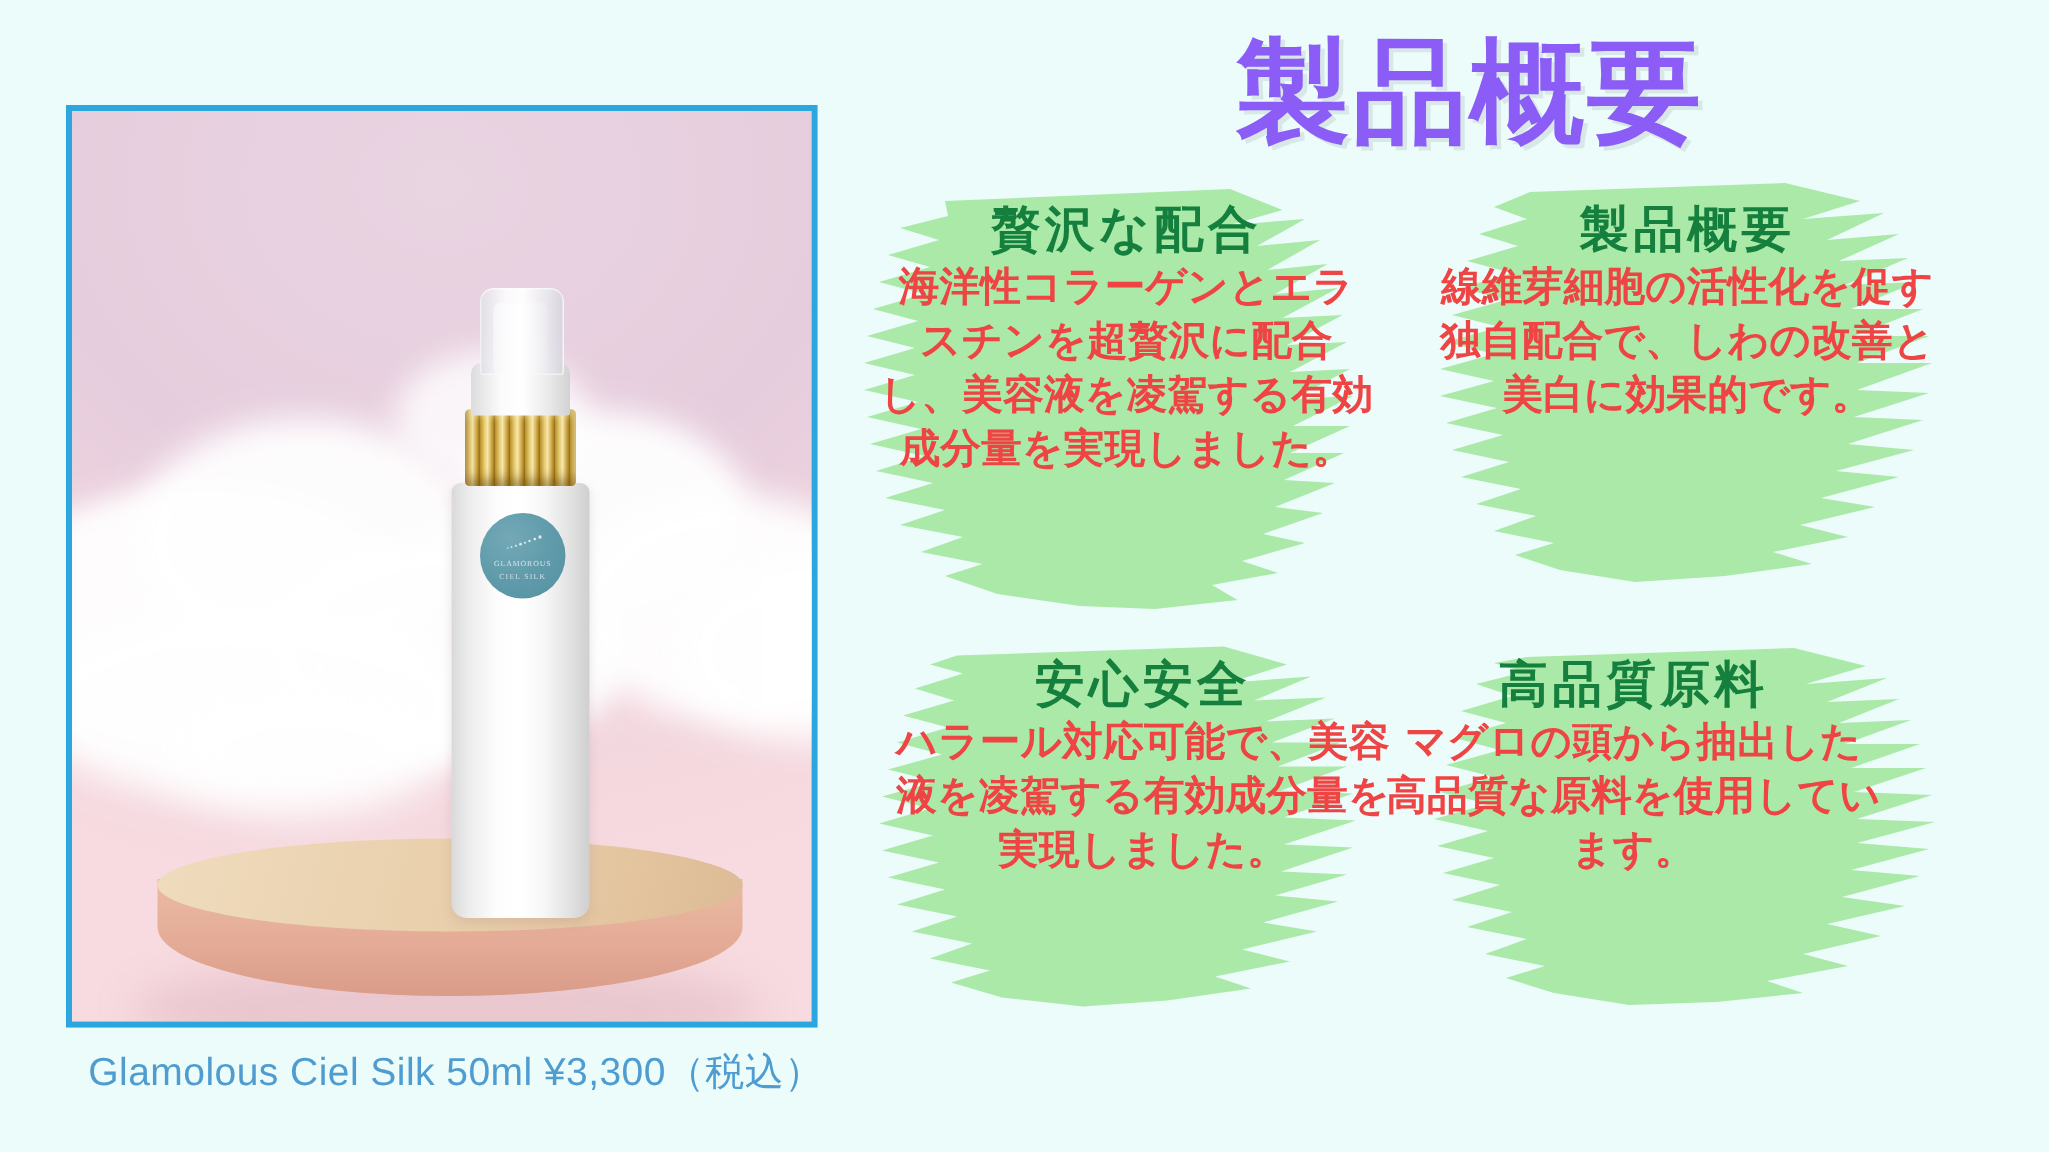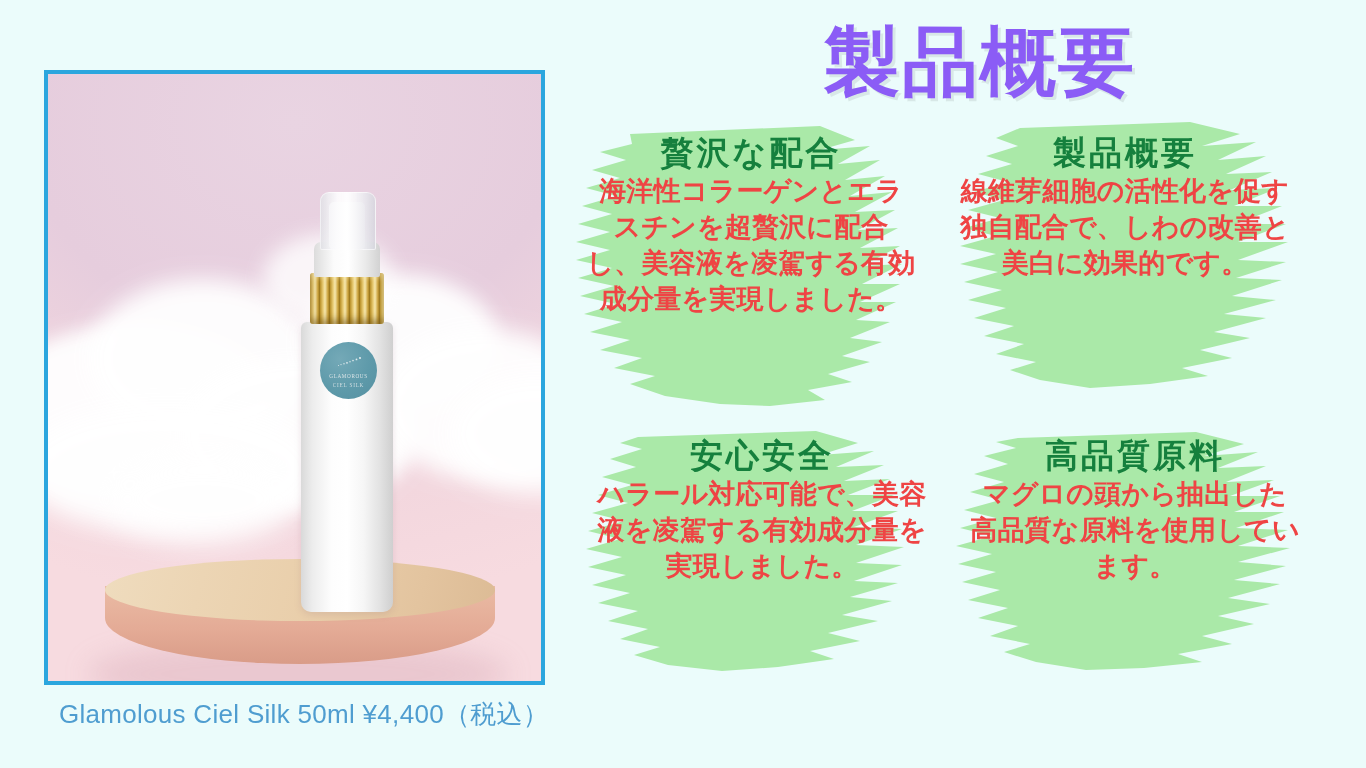--- a/index.html
+++ b/index.html
@@ -185,21 +185,21 @@
   }
 
   .feature {
     position: absolute;
     width: 330px;
     text-align: center;
   }
   .feature.f1 { left: 586px;  top: 135px; }
   .feature.f2 { left: 960px;  top: 135px; }
   .feature.f3 { left: 586px;  top: 438px; margin-left: 11px; }
-  .feature.f4 { left: 970px;  top: 438px; }
+  .feature.f4 { left: 924px;  top: 438px; }
 
   .scribble {
     position: absolute;
     z-index: 0;
     pointer-events: none;
   }
   .scribble.s1 { left: 570px;  top: 120px; width: 340px; height: 300px; }
   .scribble.s2 { left: 950px;  top: 118px; width: 350px; height: 290px; }
   .scribble.s3 { left: 572px;  top: 425px; width: 336px; height: 280px; }
   .scribble.s4 { left: 944px;  top: 428px; width: 356px; height: 258px; }
@@ -288,21 +288,21 @@
       <div class="label-brand">GLAMOROUS</div>
       <div class="label-sub">CIEL SILK</div>
     </div>
 
     <div class="collar"></div>
     <div class="pump-head"></div>
     <div class="overcap"></div>
     <div class="overcap-inner"></div>
   </div>
 
-  <div class="caption">Glamolous Ciel Silk 50ml ¥4,400（税込）</div>
+  <div class="caption">Glamolous Ciel Silk 50ml ¥3,300（税込）</div>
 
   <div class="main-title">製品概要</div>
 
   <div class="feature f1">
     <div class="f-head">贅沢な配合</div>
     <div class="f-body">海洋性コラーゲンとエラスチンを超贅沢に配合し、美容液を凌駕する有効成分量を実現しました。</div>
   </div>
 
   <div class="feature f2">
     <div class="f-head">製品概要</div>

